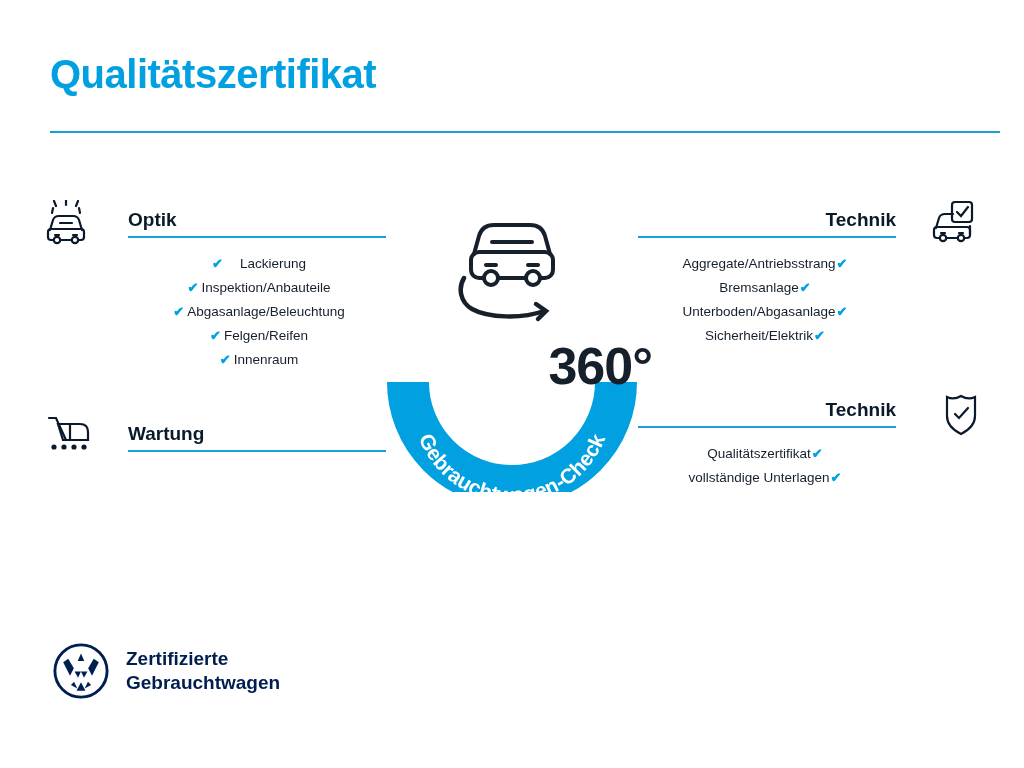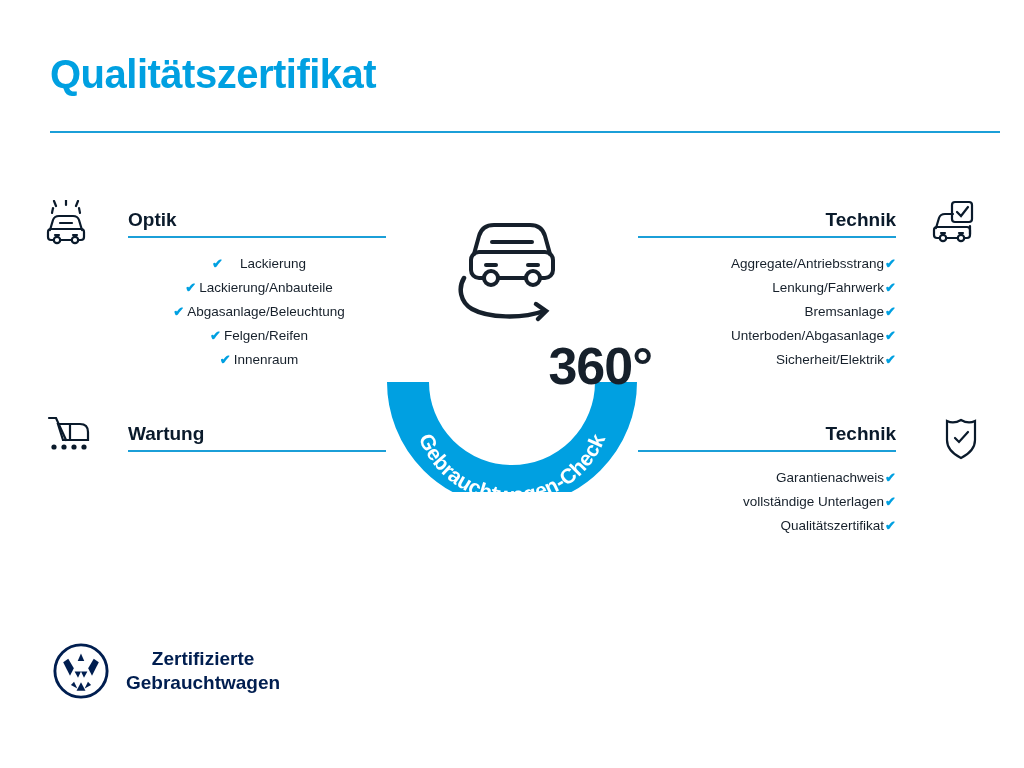--- a/index.html
+++ b/index.html
@@ -100,21 +100,21 @@
     color: #16202B;
     line-height: 24px;
     white-space: nowrap;
   }
   .left .items li {
     padding-left: 88px;
     text-align: center;
   }
   .right .items li {
     padding-right: 88px;
-    text-align: right;
+    text-align: center;
   }
   .check {
     color: #00A0E1;
     font-weight: bold;
     font-size: 13px;
   }
   .left .check { margin-right: 3px; }
   .right .check { margin-left: 1px; }
   .gap { display: inline-block; width: 14px; }
 
@@ -146,21 +146,20 @@
     letter-spacing: -1px;
   }
 
   
   .footer {
     position: absolute;
     left: 52px;
     top: 642px;
     display: flex;
     align-items: center;
-    text-align: center;
   }
   .vw-mark {
     width: 58px;
     height: 58px;
     flex: 0 0 auto;
   }
   .footer-text {
     margin-left: 16px;
     color: #001E50;
     font-weight: bold;
@@ -194,21 +193,21 @@
             <path d="M9 35 h4"></path>
               <path d="M27 35 h4"></path>
             <path d="M14 23 h12"></path>
           </svg>
         </div>
         <div class="block-title">Optik</div>
         <div class="title-rule"></div>
       </div>
       <ul class="items">
         <li><span class="check">✔</span><span class="gap"></span><span>Lackierung</span></li>
-        <li><span class="check">✔</span><span>Lackierung/Anbauteile</span></li>
+        <li><span class="check">✔</span><span>Inspektion/Anbauteile</span></li>
         <li><span class="check">✔</span><span>Abgasanlage/Beleuchtung</span></li>
         <li><span class="check">✔</span><span>Felgen/Reifen</span></li>
         <li><span class="check">✔</span><span>Innenraum</span></li>
       </ul>
     </div>
 
     <div class="block left" style="margin-top:16px;">
       <div class="block-head">
         <div class="icon-box">
           <svg viewBox="0 0 66 46" width="66" height="46" fill="none" stroke="currentColor" stroke-width="2.2" stroke-linecap="round">
@@ -242,42 +241,40 @@
             <circle cx="49" cy="38" r="3.2" fill="#fff"></circle>
             <path d="M29 33 h4"></path>
               <path d="M47 33 h4"></path>
           </svg>
         </div>
         <div class="block-title">Technik</div>
         <div class="title-rule"></div>
       </div>
       <ul class="items">
         <li><span>Aggregate/Antriebsstrang</span><span class="check">✔</span></li>
-        <li><span>Lenkung/Fahrwerk</span><span class="check">✔</span></li>
         <li><span>Bremsanlage</span><span class="check">✔</span></li>
         <li><span>Unterboden/Abgasanlage</span><span class="check">✔</span></li>
         <li><span>Sicherheit/Elektrik</span><span class="check">✔</span></li>
       </ul>
     </div>
 
     <div class="block right" style="margin-top:16px;">
       <div class="block-head">
         <div class="icon-box">
           <svg viewBox="0 0 66 46" width="66" height="46" fill="none" stroke="currentColor" stroke-width="2.2" stroke-linecap="round">
             <path d="M49 6 C54 9 59 9 63 7 L63 26 C63 34 57 40 49 44 C41 40 35 34 35 26 L35 7 C39 9 44 9 49 6 Z"></path>
             <path d="M43 24 l4 4 l9 -10"></path>
           </svg>
         </div>
         <div class="block-title">Technik</div>
         <div class="title-rule"></div>
       </div>
       <ul class="items">
-        <li><span>Garantienachweis</span><span class="check">✔</span></li>
+        <li><span>Qualitätszertifikat</span><span class="check">✔</span></li>
         <li><span>vollständige Unterlagen</span><span class="check">✔</span></li>
-        <li><span>Qualitätszertifikat</span><span class="check">✔</span></li>
       </ul>
     </div>
   </div>
 
   <div class="badge">
     <svg viewBox="0 0 280 300" width="280" height="300">
       <defs>
         <path id="arcpath" d="M 41 196 A 100 100 0 1 0 239 196"></path>
       </defs>
 

